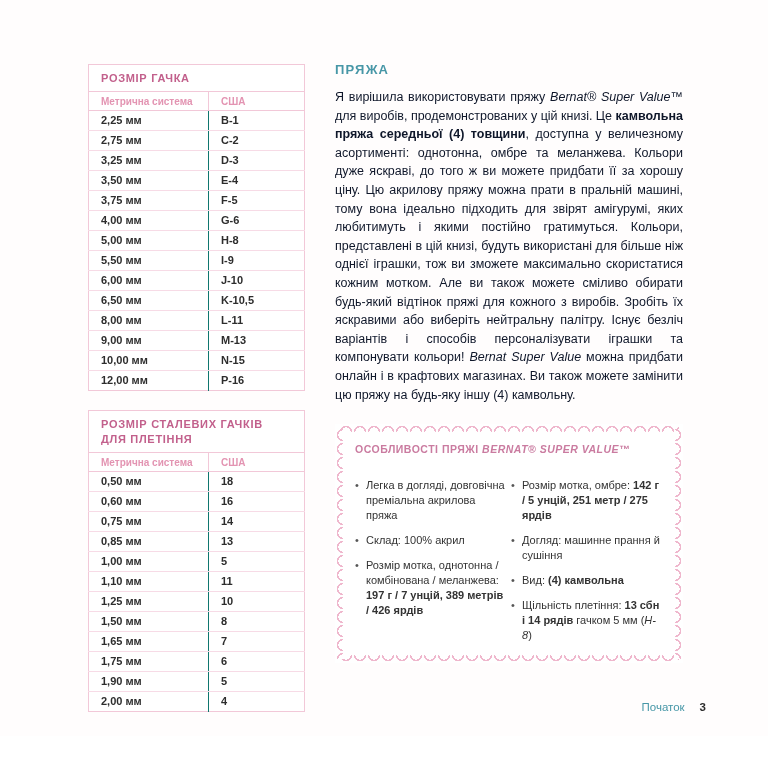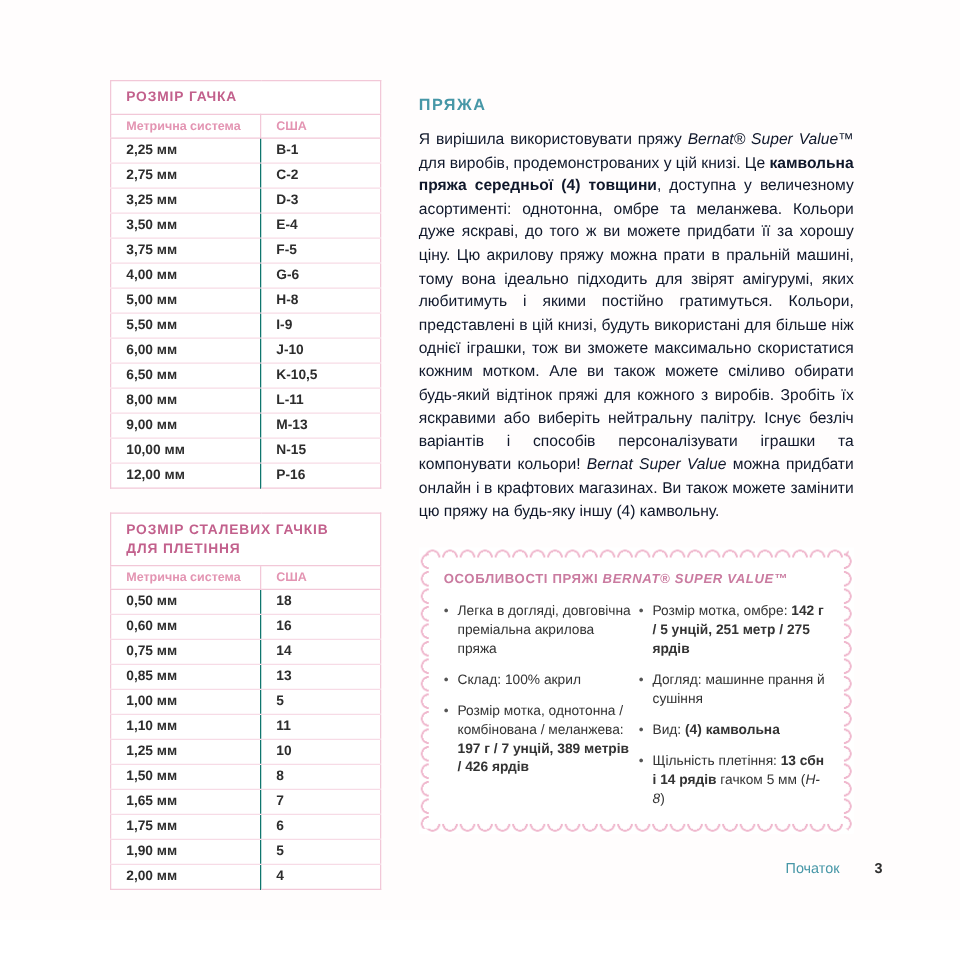--- a/index.html
+++ b/index.html
@@ -14,45 +14,45 @@
   table.tbl { width: 100%; border-collapse: collapse; border: 1px solid #f2c8d8; background: #fff; margin-bottom: 19px; }
   .tbl-title-cell { color: #c2608c; font-weight: bold; font-size: 11px; letter-spacing: 0.7px; text-align: left; padding: 6px 12px 5px; border-bottom: 1px solid #f2c8d8; line-height: 1.35; }
   tr.hdr th { color: #e394b2; font-size: 10px; font-weight: bold; text-align: left; padding: 4px 12px 3px; border-bottom: 1px solid #f2c8d8; }
   tr.hdr th:first-child { border-right: 1px solid #f2c8d8; width: 120px; margin-left: 23px; }
   td { font-size: 11px; font-weight: bold; color: #2d2d2d; padding: 3px 12px; border-bottom: 1px solid #f7dbe6; height: 20px; }
   td:first-child { border-right: 1px solid #0f766e; width: 120px; }
   tbody tr:last-child td { border-bottom: none; }
 
   
   .right-col { position: absolute; left: 335px; top: 62px; width: 348px; }
-  .section-title { color: #4797a7; font-size: 13px; font-weight: bold; letter-spacing: 1.2px; margin-bottom: 11px; margin-top: 14px; }
+  .section-title { color: #4797a7; font-size: 13px; font-weight: bold; letter-spacing: 1.2px; margin-bottom: 11px; }
   .para { font-size: 12.5px; line-height: 18.6px; text-align: justify; color: #0f172a; }
   .seg-i { font-style: italic; }
   .seg-b { font-weight: bold; }
 
   
   .scallop-box { position: relative; margin-top: 20px; background: #fff; padding: 19px 20px 10px 20px; }
   .sc { position: absolute; pointer-events: none; }
   .sc-t { left: 4px; right: 4px; top: 0; height: 8px;
           background: radial-gradient(circle at 7px 8px, #ffffff 0 4.6px, #efb6cc 4.6px 6px, transparent 6.4px) 0 0/14px 16px repeat-x; }
   .sc-b { left: 4px; right: 4px; bottom: 0; height: 8px;
           background: radial-gradient(circle at 7px 0px, #ffffff 0 4.6px, #efb6cc 4.6px 6px, transparent 6.4px) 0 0/14px 16px repeat-x; }
   .sc-l { top: 4px; bottom: 4px; left: 0; width: 8px;
           background: radial-gradient(circle at 8px 7px, #ffffff 0 4.6px, #efb6cc 4.6px 6px, transparent 6.4px) 0 0/16px 14px repeat-y; }
   .sc-r { top: 4px; bottom: 4px; right: 0; width: 8px;
           background: radial-gradient(circle at 0px 7px, #ffffff 0 4.6px, #efb6cc 4.6px 6px, transparent 6.4px) 0 0/16px 14px repeat-y; }
 
-  .box-title { color: #ca7ba0; font-size: 10.5px; font-weight: bold; letter-spacing: 0.5px; margin-bottom: 13px; }
+  .box-title { color: #ca7ba0; font-size: 10.5px; font-weight: bold; letter-spacing: 0.5px; margin-bottom: 23px; }
   .box-cols { display: flex; gap: 4px; }
   ul.feat { list-style: none; flex: 1; }
   ul.feat li { position: relative; padding-left: 11px; font-size: 11px; line-height: 15px; color: #333; margin-bottom: 10px; }
   ul.feat li::before { content: "\2022"; position: absolute; left: 0; top: 0; color: #555; }
 
   
-  .footer { position: absolute; bottom: 35px; right: 62px; display: flex; align-items: baseline; gap: 28px; }
+  .footer { position: absolute; bottom: 23px; right: 62px; display: flex; align-items: baseline; gap: 15px; }
   .footer-label { color: #4797a7; font-size: 11.5px; }
   .footer-page { color: #2d2d2d; font-size: 11.5px; font-weight: bold; }
 </style>
 </head>
 <body>
 
 <div class="page">
 
   <div class="left-col">
 

